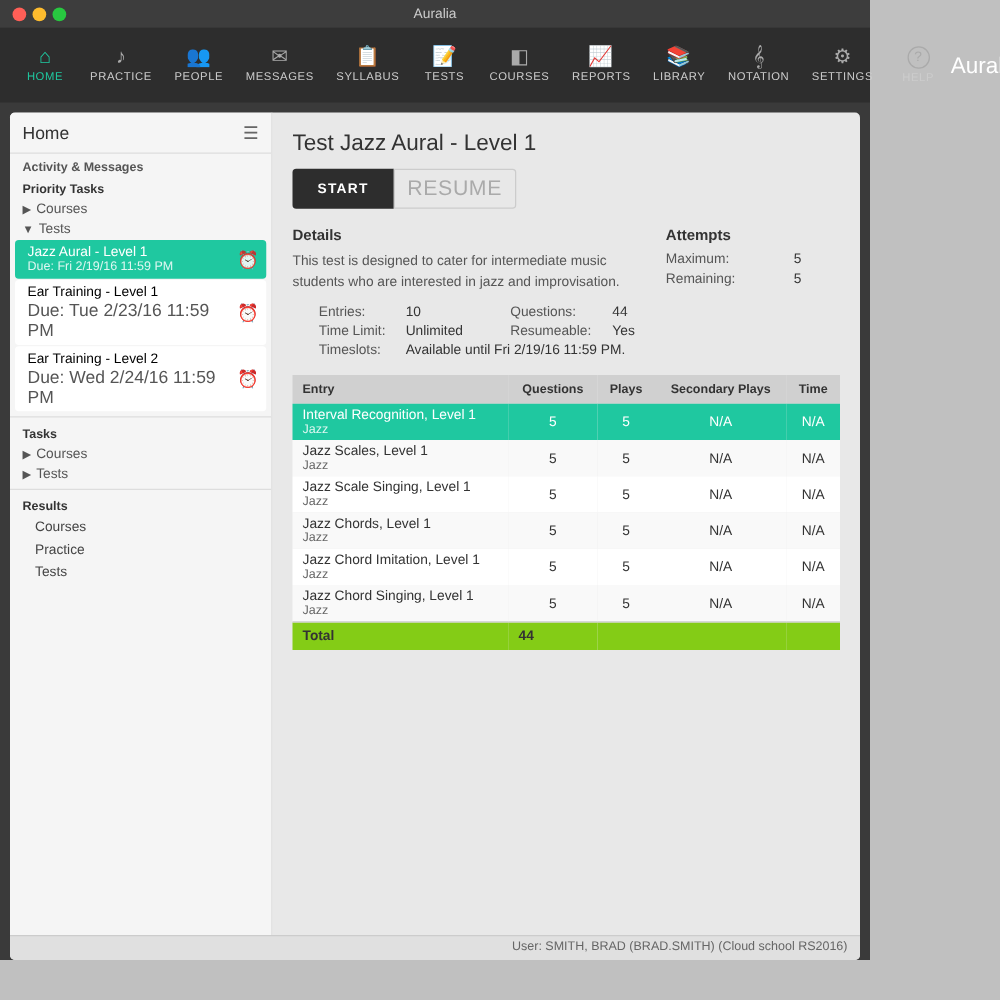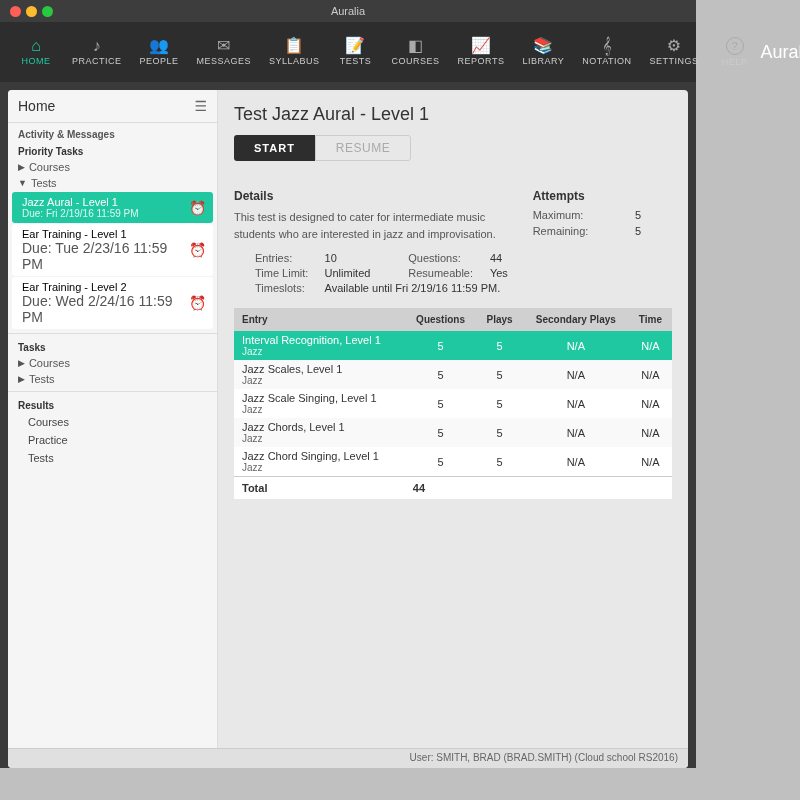--- a/index.html
+++ b/index.html
@@ -48,23 +48,23 @@
     .item-name { font-size: 11px; font-weight: 500; }
     .item-due { font-size: 14px; color: #555; }
     .item-due-active { color: rgba(255,255,255,0.85); font-size: 10px; }
     .alert-icon { color: #ff6b6b; font-size: 14px; }
     .alert-icon-white { color: rgba(255,255,255,0.9); font-size: 14px; }
     .divider { border: none; border-top: 1px solid #ddd; margin: 4px 0; }
 
     
     .main-content { flex: 1; padding: 14px 16px; overflow-y: auto; }
     .page-title { font-size: 18px; font-weight: 400; color: #333; margin-bottom: 10px; }
-    .btn-group { display: flex; margin-bottom: 28px; }
+    .btn-group { display: flex; margin-bottom: 14px; }
     .btn-start { background: #2d2d2d; color: white; border: none; padding: 5px 20px; font-size: 11px; font-weight: 600; letter-spacing: 1px; cursor: pointer; border-radius: 3px 0 0 3px; }
-    .btn-resume { background: #e8e8e8; color: #aaa; border: 1px solid #ccc; padding: 5px 20px; font-size: 12px; letter-spacing: 0.5px; cursor: pointer; border-radius: 0 3px 3px 0; }
+    .btn-resume { background: #e8e8e8; color: #aaa; border: 1px solid #ccc; padding: 5px 10px; font-size: 17px; letter-spacing: 0.5px; cursor: pointer; border-radius: 0 3px 3px 0; }
 
     .details-attempts { display: flex; gap: 20px; margin-bottom: 14px; }
     .details-box { flex: 2; }
     .attempts-box { flex: 1; }
     .box-title { font-size: 12px; font-weight: 700; color: #333; margin-bottom: 6px; }
     .box-description { font-size: 11px; color: #555; line-height: 1.5; margin-bottom: 10px; }
     .details-grid { display: grid; grid-template-columns: auto auto auto auto; gap: 3px 12px; font-size: 11px; }
     .detail-label { color: #555; margin-left: 21px; }
     .detail-value { color: #333; font-weight: 500; }
     .attempts-grid { display: grid; grid-template-columns: auto auto; gap: 4px 16px; font-size: 11px; }
@@ -75,21 +75,21 @@
     .entries-table { width: 100%; border-collapse: collapse; font-size: 11px; margin-top: 10px; }
     .entries-table thead tr { background: #d0d0d0; }
     .entries-table thead th { padding: 6px 8px; text-align: left; font-weight: 600; color: #333; font-size: 10px; }
     .entries-table thead th.right { text-align: center; }
     .entries-table tbody tr:nth-child(even) { background: #f9f9f9; }
     .entries-table tbody tr:nth-child(odd) { background: #fff; }
     .entries-table tbody tr.highlight { background: #1fc8a0 !important; }
     .entries-table tbody tr.highlight td { color: white; }
     .entries-table tbody td { padding: 3px 8px; color: #333; }
     .entries-table tbody td.center { text-align: center; }
-    .entries-table tfoot tr { background: #ffffff; }
+    .entries-table tfoot tr { background: #84cc16; }
     .entries-table tfoot td { padding: 5px 8px; font-weight: 600; color: #333; border-top: 1px solid #ccc; font-size: 11px; }
     .entry-name { font-size: 11px; font-weight: 500; }
     .entry-sub { font-size: 10px; color: #666; }
     .highlight .entry-sub { color: rgba(255,255,255,0.85); }
 
     
     .status-bar { background: #e0e0e0; border-top: 1px solid #ccc; padding: 3px 10px; text-align: right; font-size: 10px; color: #666; height: 20px; }
   </style>
 </head>
 <body>
@@ -312,20 +312,30 @@
       <div class="entry-name">Jazz Chords, Level 1</div>
       <div class="entry-sub">Jazz</div>
     </td>
     <td class="center">5</td>
     <td class="center">5</td>
     <td class="center">N/A</td>
     <td class="center">N/A</td>
   </tr>
               <tr>
     <td>
+      <div class="entry-name">Jazz Chord Imitation, Level 1</div>
+      <div class="entry-sub">Jazz</div>
+    </td>
+    <td class="center">5</td>
+    <td class="center">5</td>
+    <td class="center">N/A</td>
+    <td class="center">N/A</td>
+  </tr>
+              <tr>
+    <td>
       <div class="entry-name">Jazz Chord Singing, Level 1</div>
       <div class="entry-sub">Jazz</div>
     </td>
     <td class="center">5</td>
     <td class="center">5</td>
     <td class="center">N/A</td>
     <td class="center">N/A</td>
   </tr>
             </tbody>
           <tfoot>

